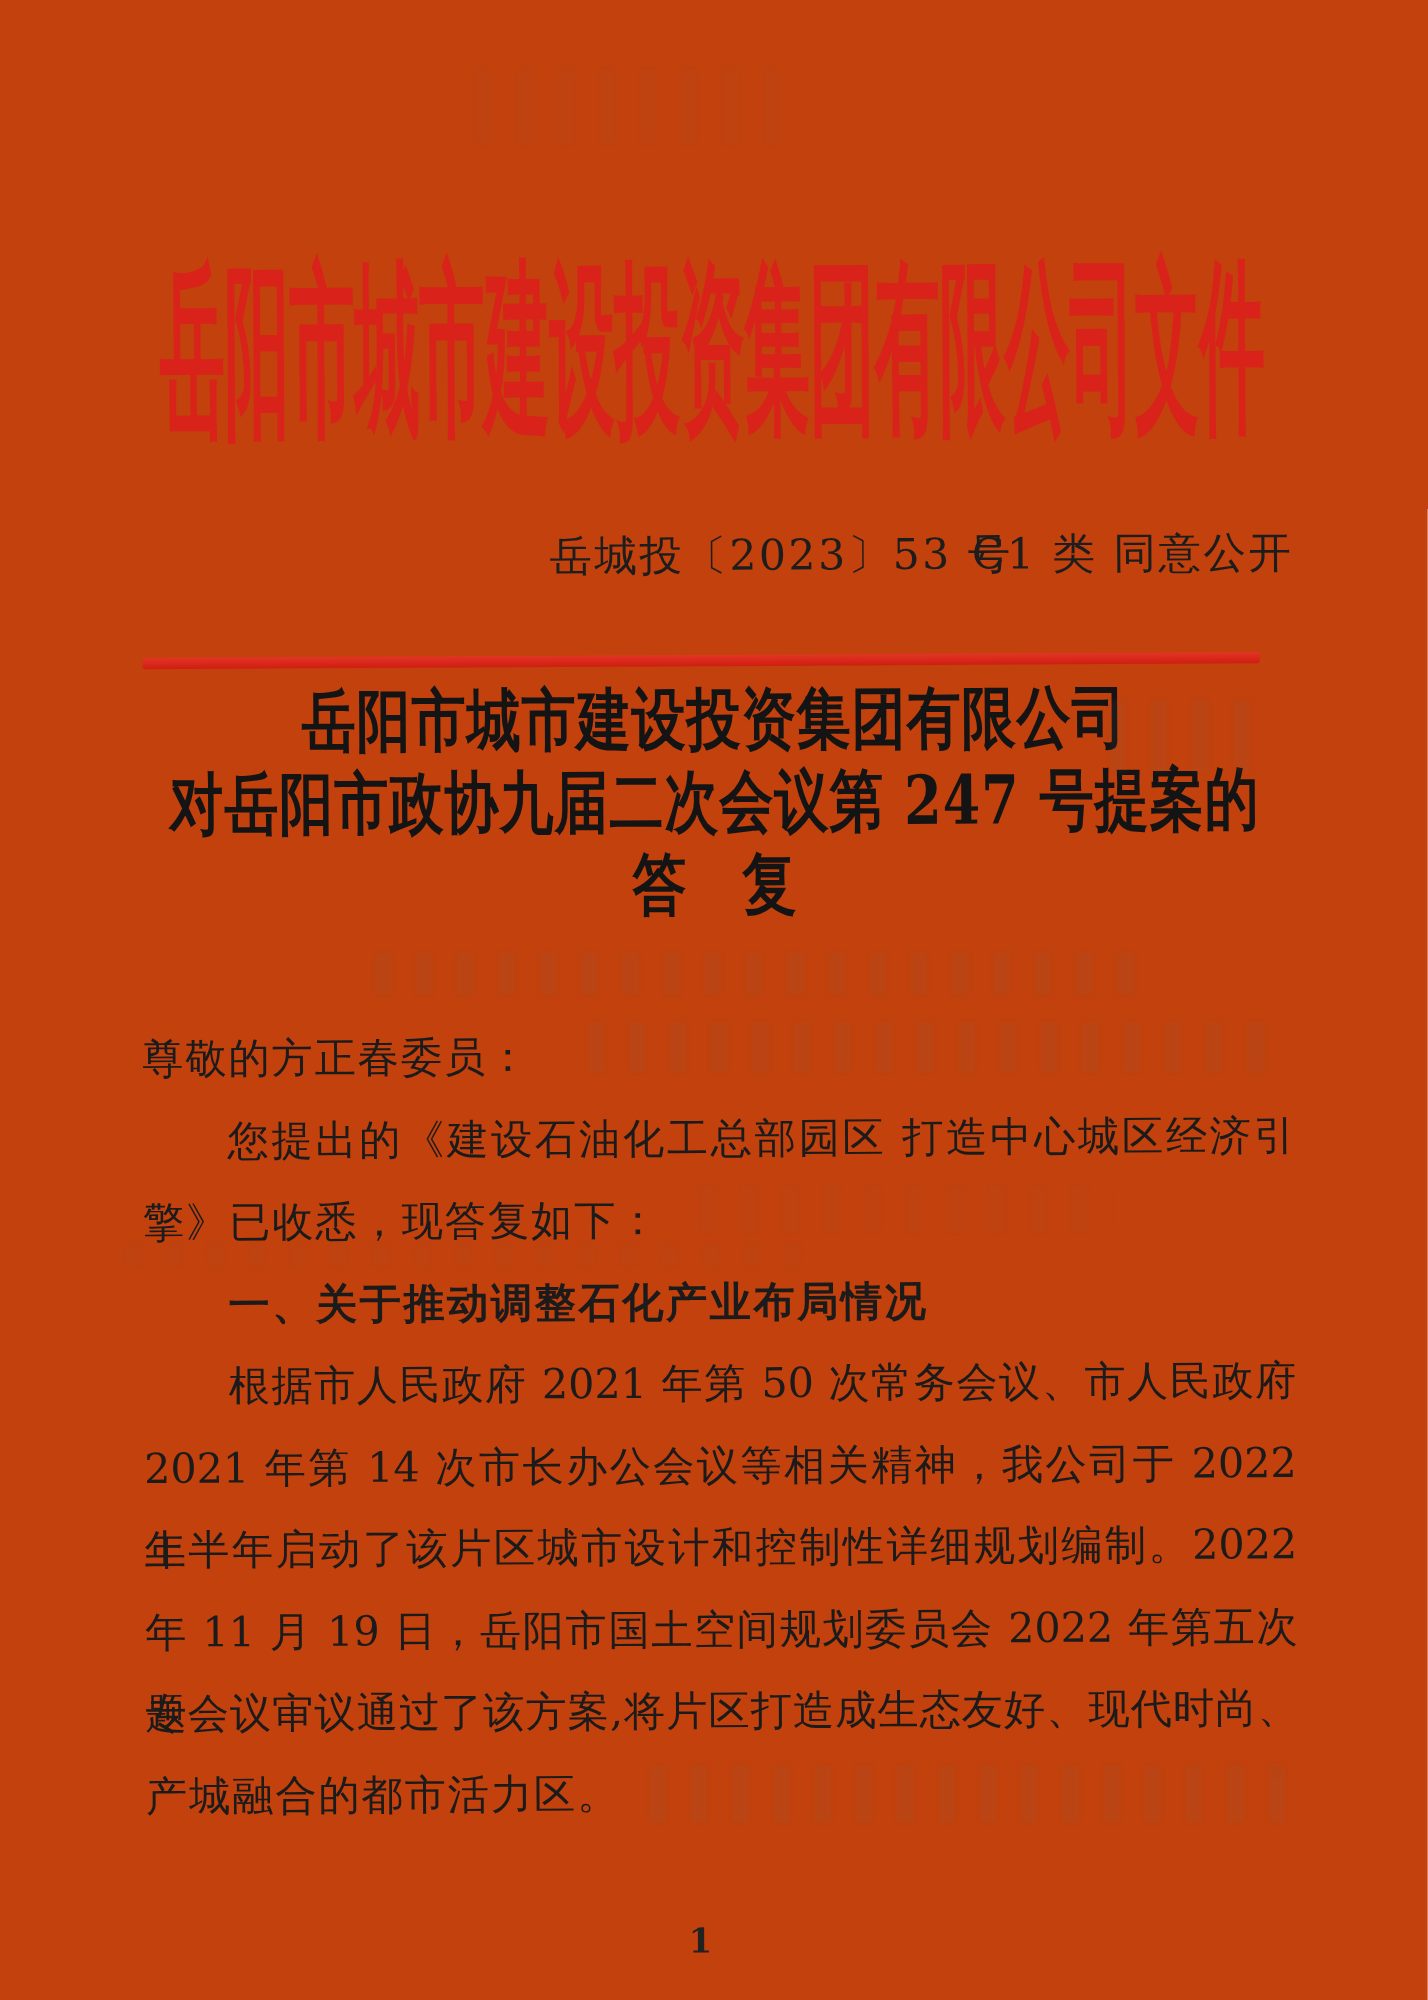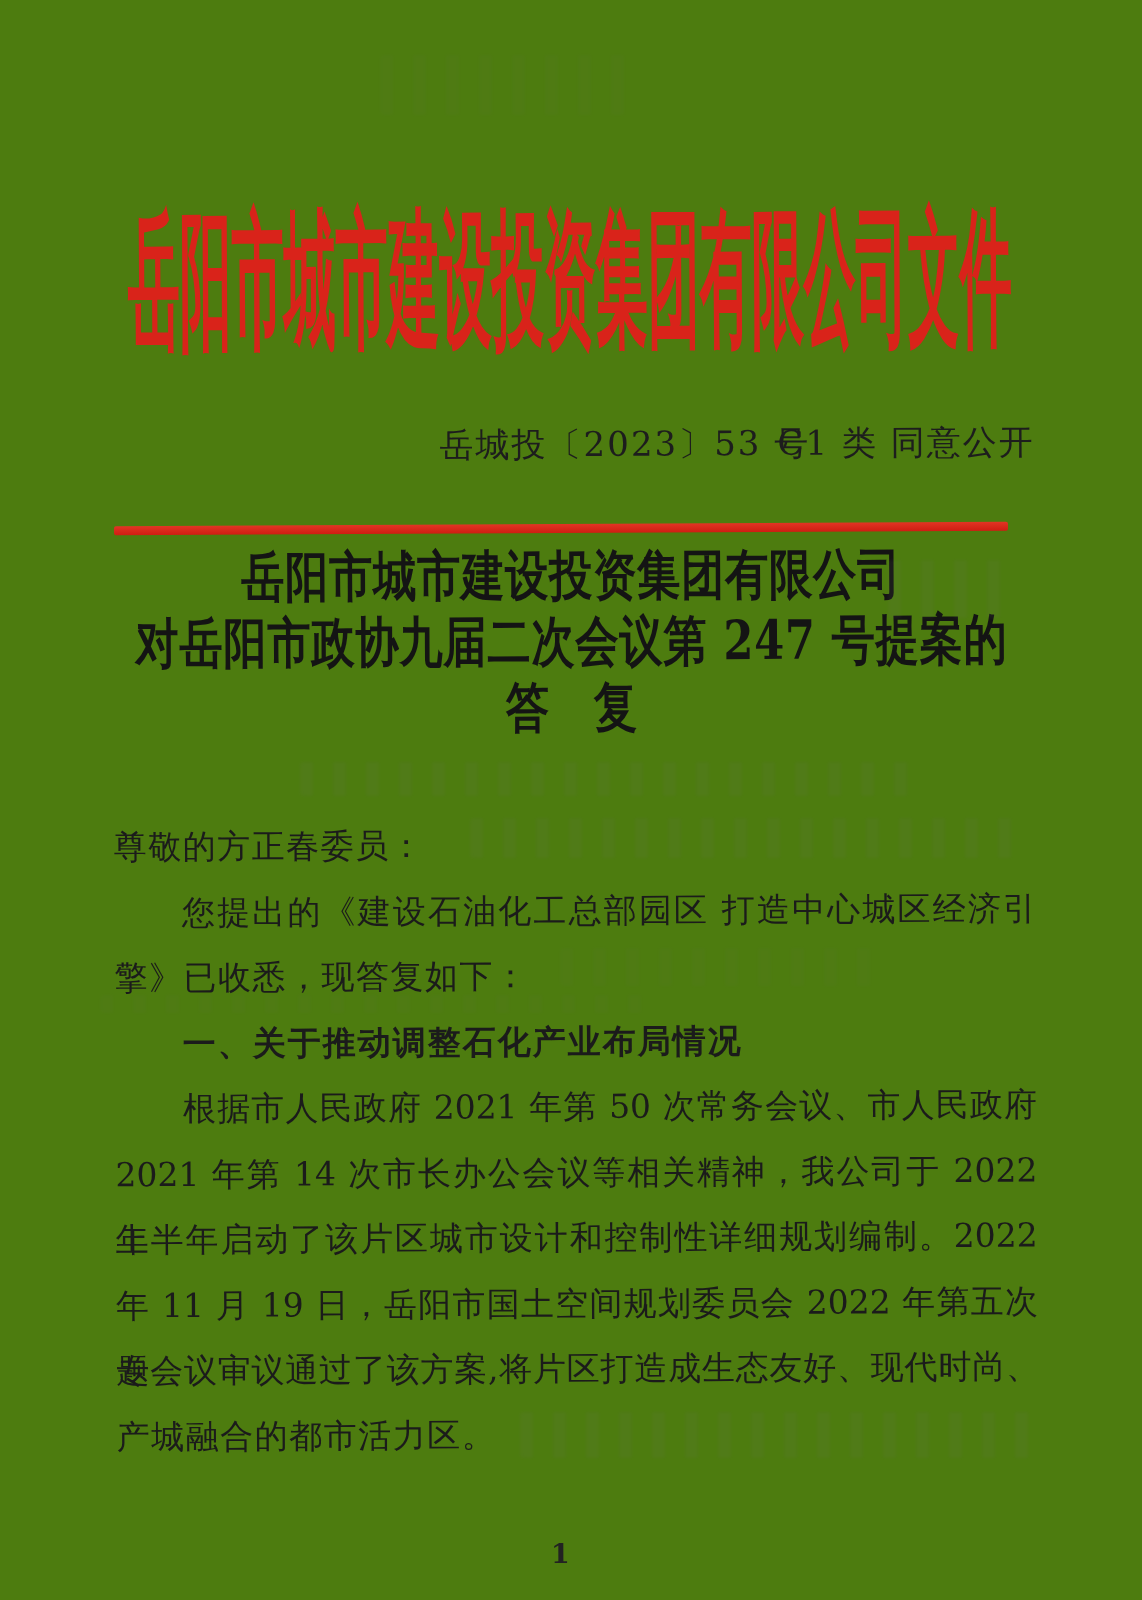--- a/index.html
+++ b/index.html
@@ -5,21 +5,21 @@
   html,body{margin:0;padding:0;}
   body{
     width:1142px;height:1600px;
     background:#f6f6f4;
     font-family:"DejaVu Serif","Liberation Serif",serif;
     overflow:hidden;
   }
   .page{
     position:relative;
     width:1142px;height:1600px;
-    background:#4d7c0f;
+    background:#c2410c;
     overflow:hidden;
   }
   .tilt{
     position:absolute;inset:0;
     transform:rotate(-0.3deg);
     transform-origin:560px 530px;
   }
   
   .letterhead-svg{
     position:absolute;left:126px;top:198px;

